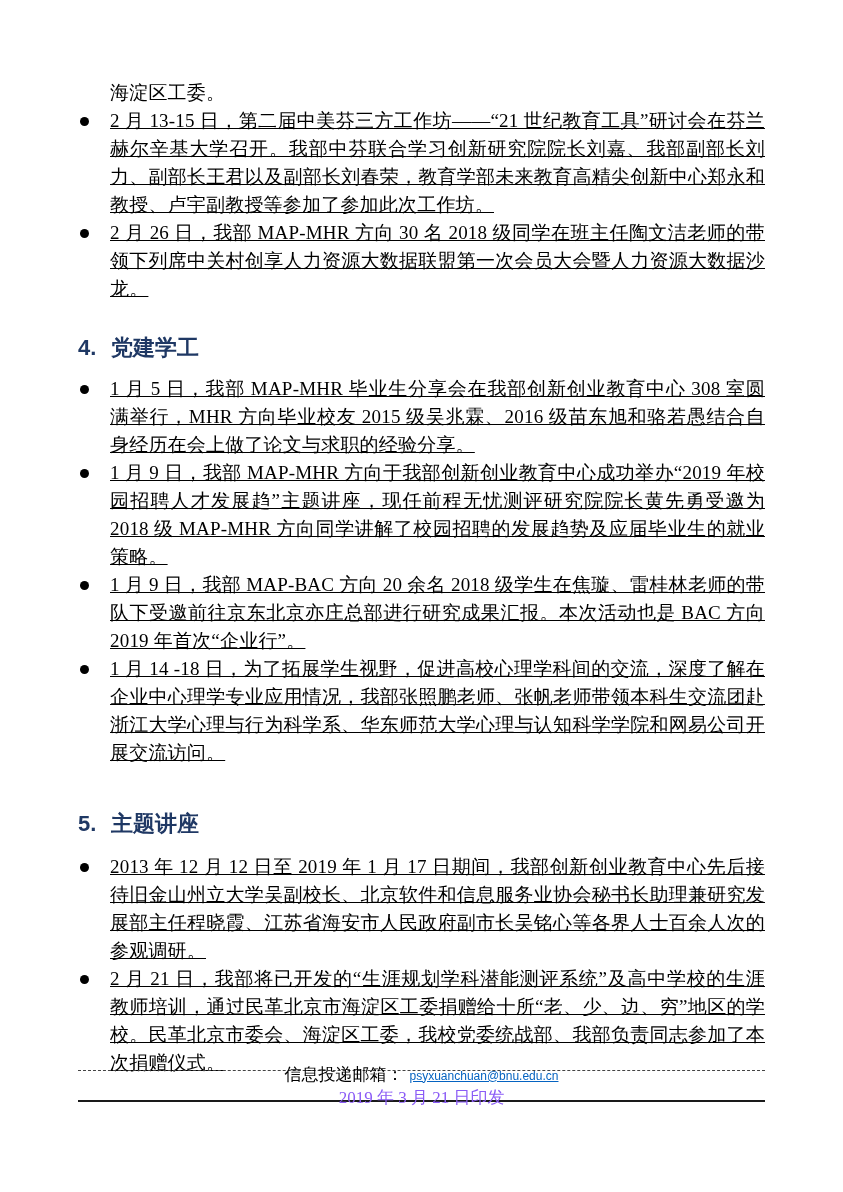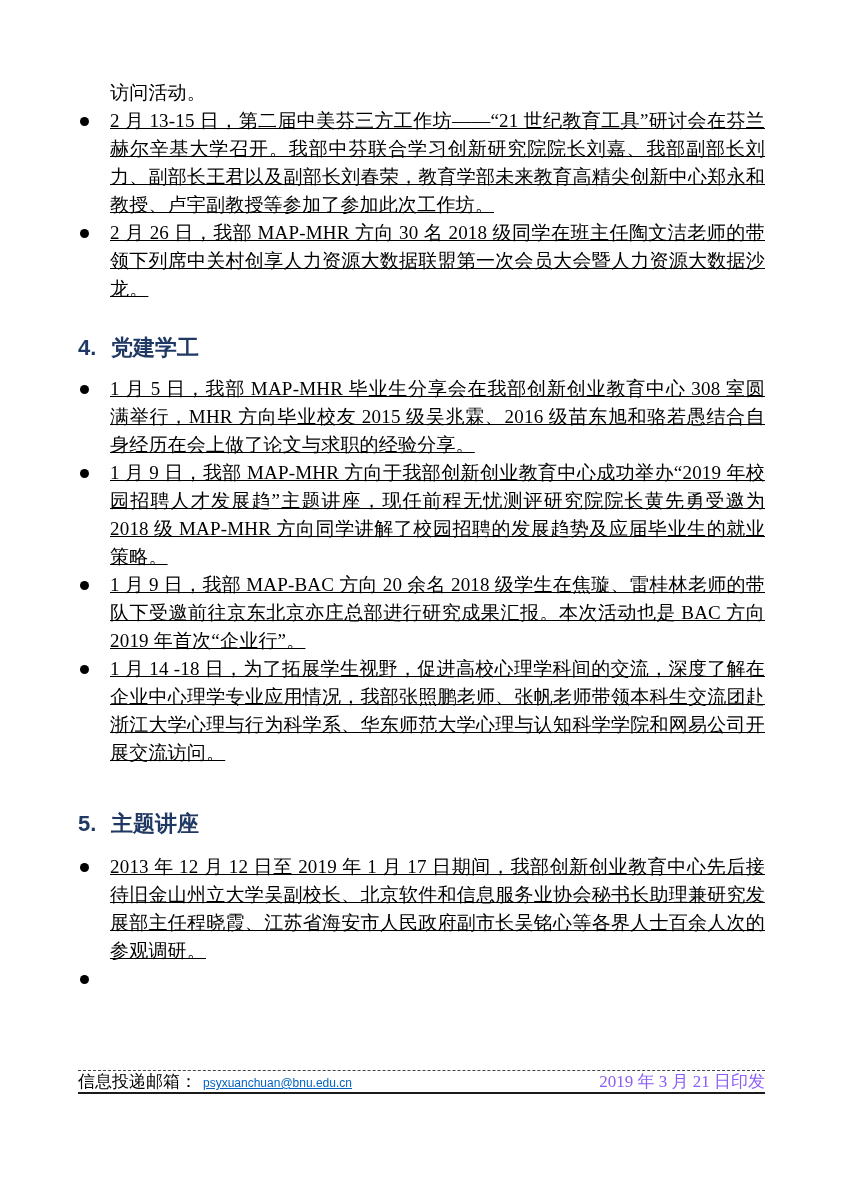--- a/index.html
+++ b/index.html
@@ -58,25 +58,26 @@
   .sec-heading .sec-title { margin-left: 8px; }
   .h-sec4 { margin-top: 28px; margin-bottom: 10px; }
   .h-sec5 { margin-top: 40px; margin-bottom: 12px; }
   .footer {
     position: absolute;
     left: 78px;
     right: 78px;
     top: 1070px;
     border-top: 1px dashed #444444;
     border-bottom: 2.5px solid #1a1a1a;
-    height: 24px;
+    height: 32px;
     display: flex;
     align-items: center;
-    justify-content: space-between;
+    justify-content: center;
     font-size: 17px;
+    flex-direction: column;
   }
   .footer-left { display: flex; align-items: baseline; }
   .footer-label {
     font-family: "Liberation Serif", "DejaVu Serif", serif;
     color: #000000;
   }
   .footer-email {
     font-family: "Liberation Sans", "DejaVu Sans", sans-serif;
     color: #0563C1;
     text-decoration: underline;
@@ -87,21 +88,21 @@
     font-family: "Liberation Serif", "DejaVu Serif", serif;
     color: #8b5cf6;
   }
 </style>
 </head>
 <body>
 
 <div class="page">
   <div class="content">
 
-    <div class="body-text cont-line">访问活动。</div>
+    <div class="body-text cont-line">海淀区工委。</div>
 
     <ul class="bullets body-text">
       <li>
         <span class="dot"></span>
         <span>2 月 13-15 日，第二届中美芬三方工作坊——“21 世纪教育工具”研讨会在芬兰赫尔辛基大学召开。我部中芬联合学习创新研究院院长刘嘉、我部副部长刘力、副部长王君以及副部长刘春荣，教育学部未来教育高精尖创新中心郑永和教授、卢宇副教授等参加了参加此次工作坊。</span>
       </li>
       <li>
         <span class="dot"></span>
         <span>2 月 26 日，我部 MAP-MHR 方向 30 名 2018 级同学在班主任陶文洁老师的带领下列席中关村创享人力资源大数据联盟第一次会员大会暨人力资源大数据沙龙。</span>
       </li>
@@ -136,20 +137,21 @@
       <span class="sec-title">主题讲座</span>
     </div>
 
     <ul class="bullets body-text">
       <li>
         <span class="dot"></span>
         <span>2013 年 12 月 12 日至 2019 年 1 月 17 日期间，我部创新创业教育中心先后接待旧金山州立大学吴副校长、北京软件和信息服务业协会秘书长助理兼研究发展部主任程晓霞、江苏省海安市人民政府副市长吴铭心等各界人士百余人次的参观调研。</span>
       </li>
       <li>
         <span class="dot"></span>
+        <span>2 月 21 日，我部将已开发的“生涯规划学科潜能测评系统”及高中学校的生涯教师培训，通过民革北京市海淀区工委捐赠给十所“老、少、边、穷”地区的学校。民革北京市委会、海淀区工委，我校党委统战部、我部负责同志参加了本次捐赠仪式。</span>
       </li>
     </ul>
 
   </div>
 
   <div class="footer">
     <div class="footer-left">
       <span class="footer-label">信息投递邮箱：</span>
       <a href="#" class="footer-email">psyxuanchuan@bnu.edu.cn</a>
     </div>

